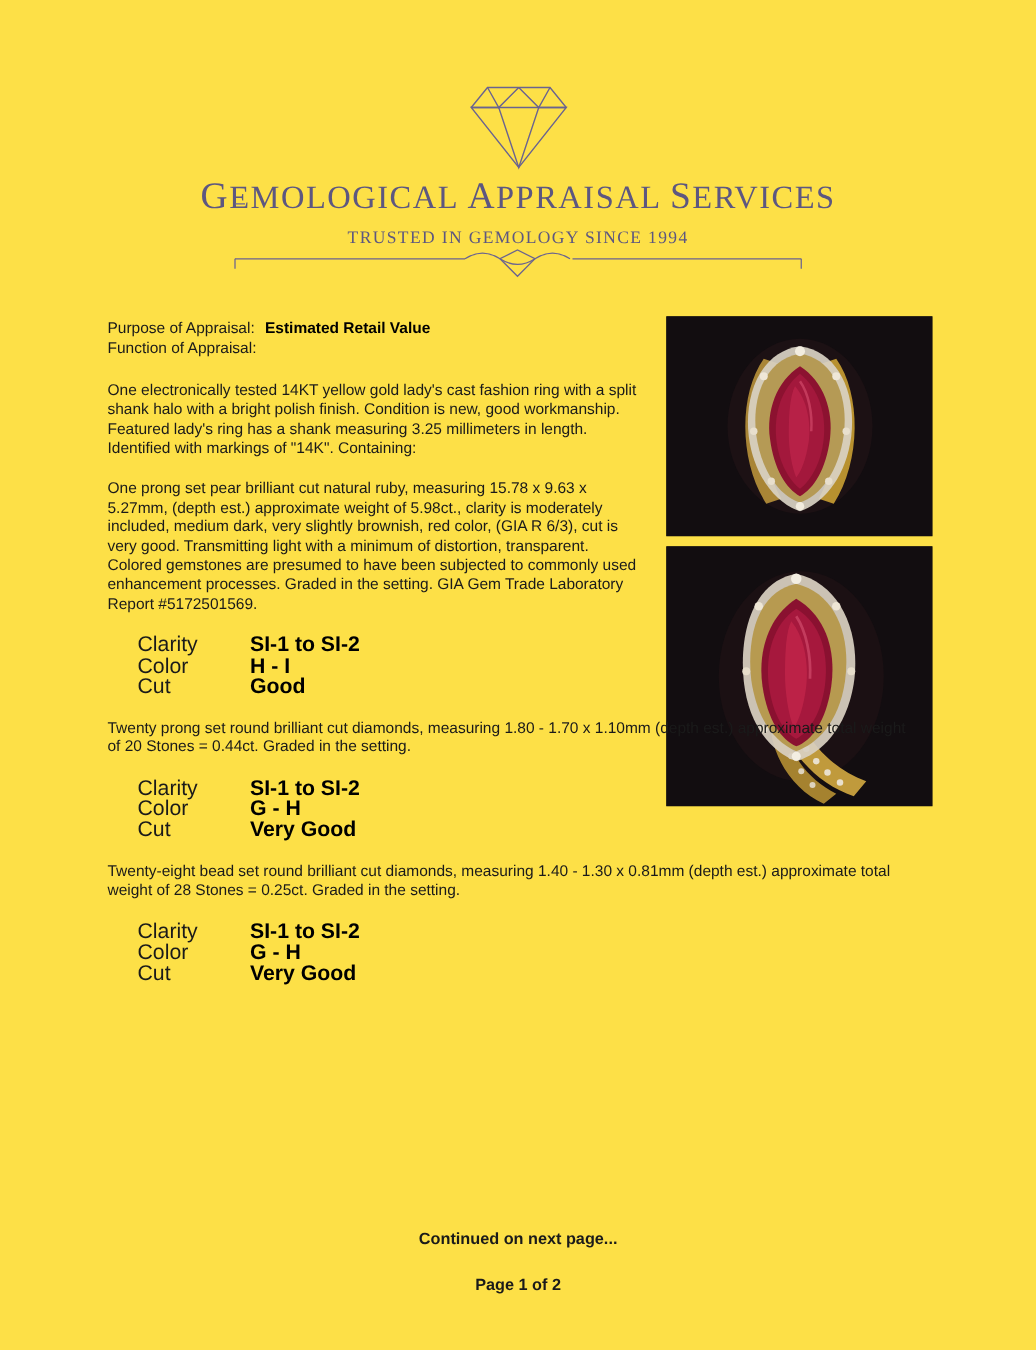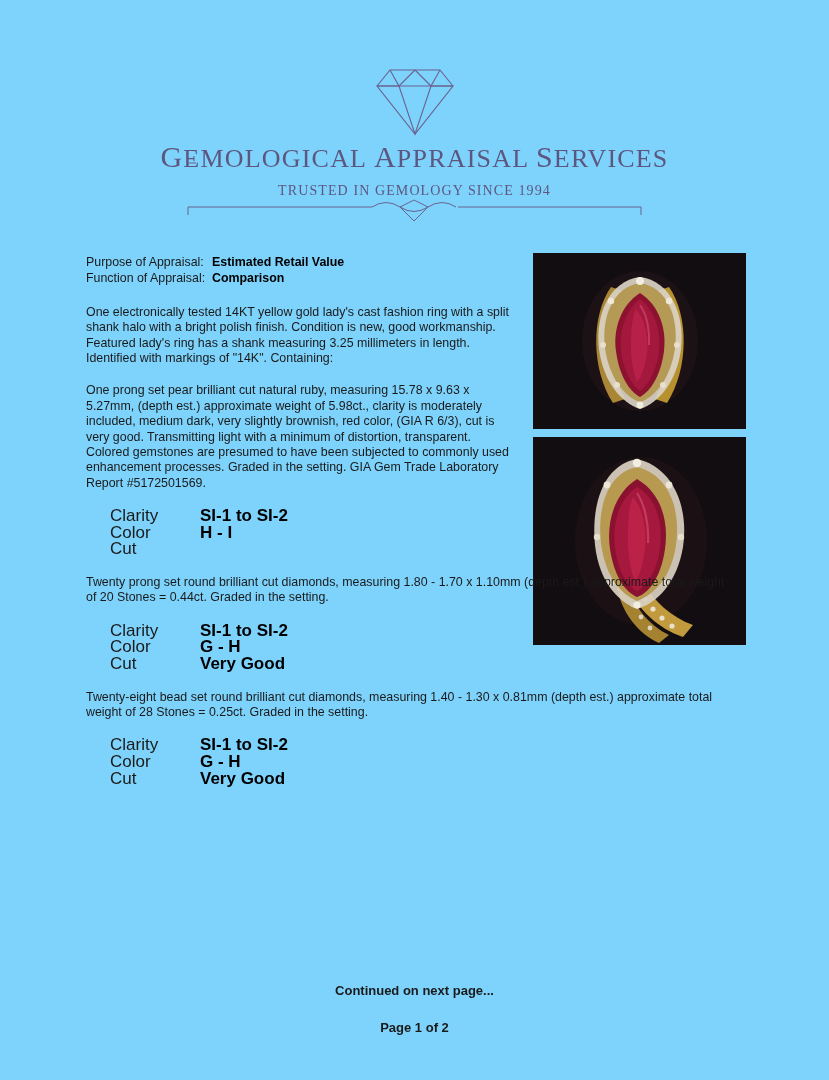--- a/index.html
+++ b/index.html
@@ -13,21 +13,21 @@
     font-family: "Liberation Sans", sans-serif;
     color: #1a1a1a;
     position: relative;
     overflow: hidden;
   }
   .page {
     position: absolute;
     left: 0; top: 0;
     width: 829px;
     height: 1080px;
-    background: #7dd3fc;
+    background: #fde047;
   }
 
   
   .letterhead {
     position: absolute;
     left: 0;
     top: 62px;
     width: 829px;
     text-align: center;
   }
@@ -225,34 +225,34 @@
       <circle cx="104" cy="168" r="3.6" fill="#f3eee2"></circle>
     </svg>
   </div>
 
   <div class="content">
 
     <div class="purpose-block">
       <div class="lbl">Purpose of Appraisal:</div>
       <div class="val">Estimated Retail Value</div>
       <div class="lbl">Function of Appraisal:</div>
-      <div class="val">Comparison</div>
     </div>
 
     <p class="para">One electronically tested 14KT yellow gold lady's cast fashion ring with a split shank halo with a bright polish finish. Condition is new, good workmanship. Featured lady's ring has a shank measuring 3.25 millimeters in length. Identified with markings of "14K".  Containing:</p>
 
     <p class="para">One prong set pear brilliant cut natural ruby, measuring 15.78 x 9.63 x 5.27mm, (depth est.) approximate weight of 5.98ct., clarity is moderately included, medium dark, very slightly brownish, red color, (GIA R 6/3), cut is very good. Transmitting light with a minimum of distortion, transparent. Colored gemstones are presumed to have been subjected to commonly used enhancement processes. Graded in the setting. GIA Gem Trade Laboratory Report #5172501569.</p>
 
 
     <div class="spec-table">
       <div class="k">Clarity</div>
       <div class="v">SI-1 to SI-2</div>
       <div class="k">Color</div>
       <div class="v">H - I</div>
       <div class="k">Cut</div>
+      <div class="v">Good</div>
     </div>
 
     <p class="para wide">Twenty prong set round brilliant cut diamonds, measuring 1.80 - 1.70 x 1.10mm (depth est.) approximate total weight of 20 Stones = 0.44ct. Graded in the setting.</p>
 
     <div class="spec-table">
       <div class="k">Clarity</div>
       <div class="v">SI-1 to SI-2</div>
       <div class="k">Color</div>
       <div class="v">G - H</div>
       <div class="k">Cut</div>

